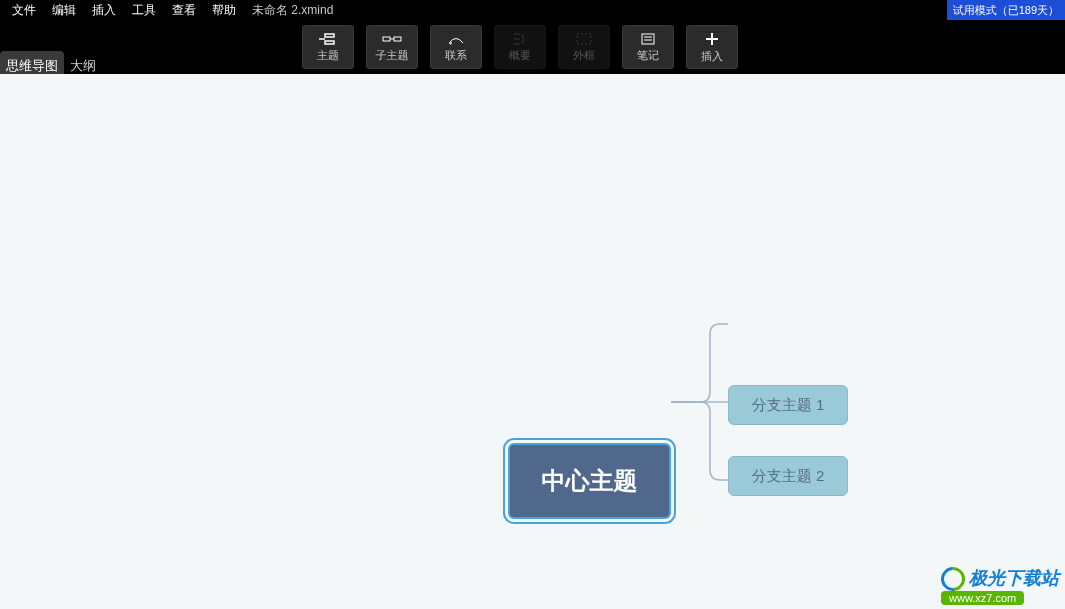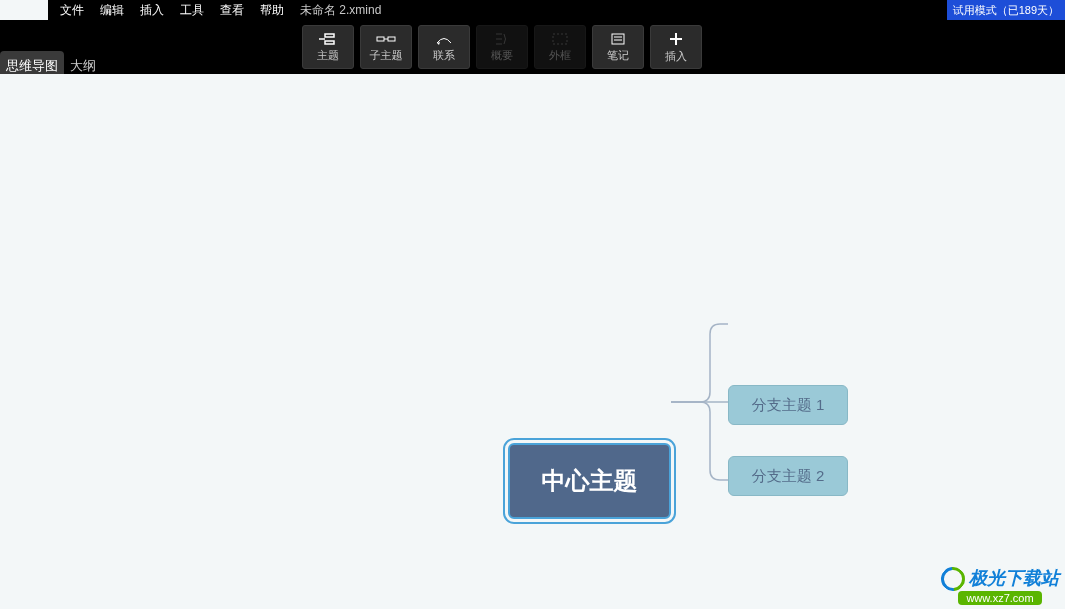--- a/index.html
+++ b/index.html
@@ -14,21 +14,20 @@
 
 .menubar {
   height: 20px;
   background: #000;
   display: flex;
   align-items: center;
   padding: 0 4px;
   font-size: 12px;
   color: #fff;
   position: relative;
-  margin-left: 48px;
 }
 .menubar .mitem {
   padding: 0 8px;
   cursor: pointer;
   line-height: 20px;
 }
 .menubar .filename {
   color: #c8c8c8;
   padding: 0 8px;
 }
@@ -63,21 +62,21 @@
   margin-top: 38px;
 }
 .view-tab.active {
   background: #3a3a3a;
   color: #fff;
   border-radius: 4px;
 }
 .tool-group {
   display: flex;
   margin-left: 200px;
-  gap: 6px;
+  gap: 12px;
 }
 .tool-btn {
   width: 52px;
   height: 44px;
   background: #2b2b2b;
   border: 1px solid #3a3a3a;
   border-radius: 3px;
   display: flex;
   flex-direction: column;
   align-items: center;
@@ -142,21 +141,21 @@
 .b2 { left: 728px; top: 382px; }
 .b3 { left: 728px; top: 460px; }
 
 svg.connectors { position: absolute; left: 0; top: 0; width: 100%; height: 100%; pointer-events: none; }
 .connectors path { stroke: #a5b4c6; stroke-width: 1.5; fill: none; }
 
 .watermark {
   position: absolute;
   right: 6px;
   bottom: 4px;
-  text-align: center;
+  text-align: left;
   font-size: 12px;
 }
 .watermark .wm1 { color: #1180d8; font-weight: bold; font-size: 18px; font-style: italic; }
 .watermark .wm2 { background: #5ab500; color: #fff; padding: 1px 8px; border-radius: 4px; display: inline-block; font-size: 11px; }
 .watermark .swirl {
   display: inline-block; width: 24px; height: 24px; border: 3px solid #5ab500;
   border-radius: 50%; border-left-color: #1180d8; border-bottom-color: #1180d8;
   transform: rotate(40deg); vertical-align: middle; margin-right: 4px;
 }
 </style>

